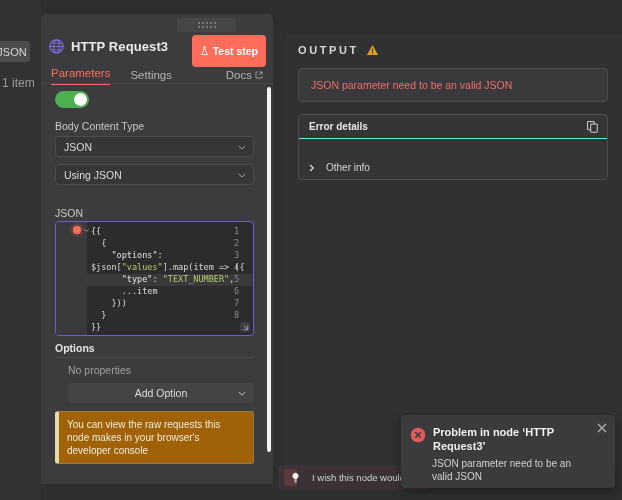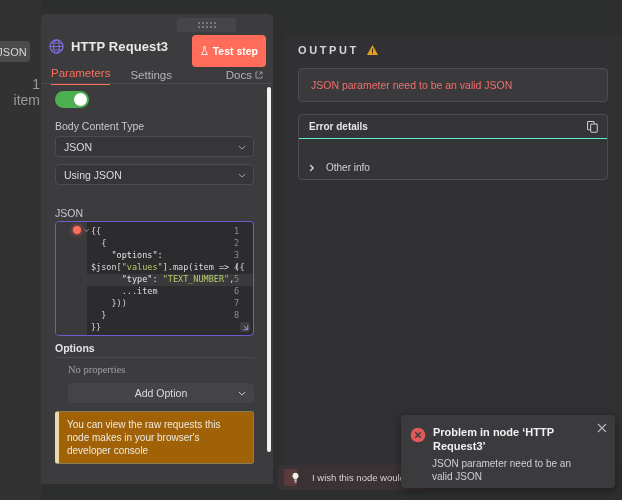--- a/index.html
+++ b/index.html
@@ -11,21 +11,21 @@
   }
   #root { position: relative; width: 528px; height: 500px; background: #2d2e2e; }
 
   
   .left-strip { position:absolute; left:0; top:0; width:41px; height:500px; background:#323233; }
   .json-badge {
     position:absolute; left:-6px; top:41px; width:36px; height:21px;
     background:#4b4b4d; border-radius:4px; color:#d6d6d8;
     font-size:11px; display:flex; align-items:center; justify-content:center;
   }
-  .item-count { position:absolute; left:2px; top:76px; width:38px; color:#9a9a9d; font-size:14px; text-align:right; }
+  .item-count { position:absolute; left:2px; top:76px; width:38px; color:#9a9a9d; font-size:12px; text-align:left; }
 
   
   .ndv-panel {
     position:absolute; left:41px; top:14px; width:232px; height:470px;
     background:#3c3c3e; border-radius:5px 5px 0 0;
   }
   .drag-handle {
     position:absolute; left:136px; top:4px; width:59px; height:14px;
     background:#464648; border-radius:4px 4px 0 0;
     display:flex; align-items:center; justify-content:center;
@@ -84,21 +84,21 @@
   .hl-row { position:absolute; left:0; top:52px; width:199px; height:12px; background:#3a3a3c; }
   .code { position:absolute; left:35px; top:3px; width:160px; font-size:8.5px; line-height:12px; white-space:pre; }
   .code div { height:12px; color:#dadade; }
   .c-key { color:#e6e6e9; }
   .c-str { color:#b5cc6a; }
   .c-plain { color:#dadade; }
   .resize-grip { position:absolute; right:3px; bottom:3px; width:10px; height:10px; background:#3f3f42; border-radius:2px; display:flex; align-items:center; justify-content:center; }
 
   .opt-title { position:absolute; left:14px; top:257px; color:#e3e3e6; font-size:10.5px; font-weight:bold; }
   .opt-rule { position:absolute; left:14px; top:272px; width:199px; height:1px; background:#4a4a4c; }
-  .noprops { position:absolute; left:27px; top:279px; color:#a0a0a4; font-size:10.5px;font-family:Liberation Serif, serif; }
+  .noprops { position:absolute; left:27px; top:279px; color:#a0a0a4; font-size:10.5px; }
   .add-option {
     position:absolute; left:27px; top:298px; width:186px; height:20px;
     background:#444446; border-radius:4px; color:#dcdcdf; font-size:10.5px;
     display:flex; align-items:center; justify-content:center; position:absolute; cursor:pointer;
   }
   .add-option .chev { position:absolute; right:8px; top:50%; margin-top:-2px; }
 
   .notice {
     position:absolute; left:14px; top:326px; width:199px; min-height:36px;
     background:#a16207; border:1px solid #8a7d55; border-left:4px solid #e8d9a8;

